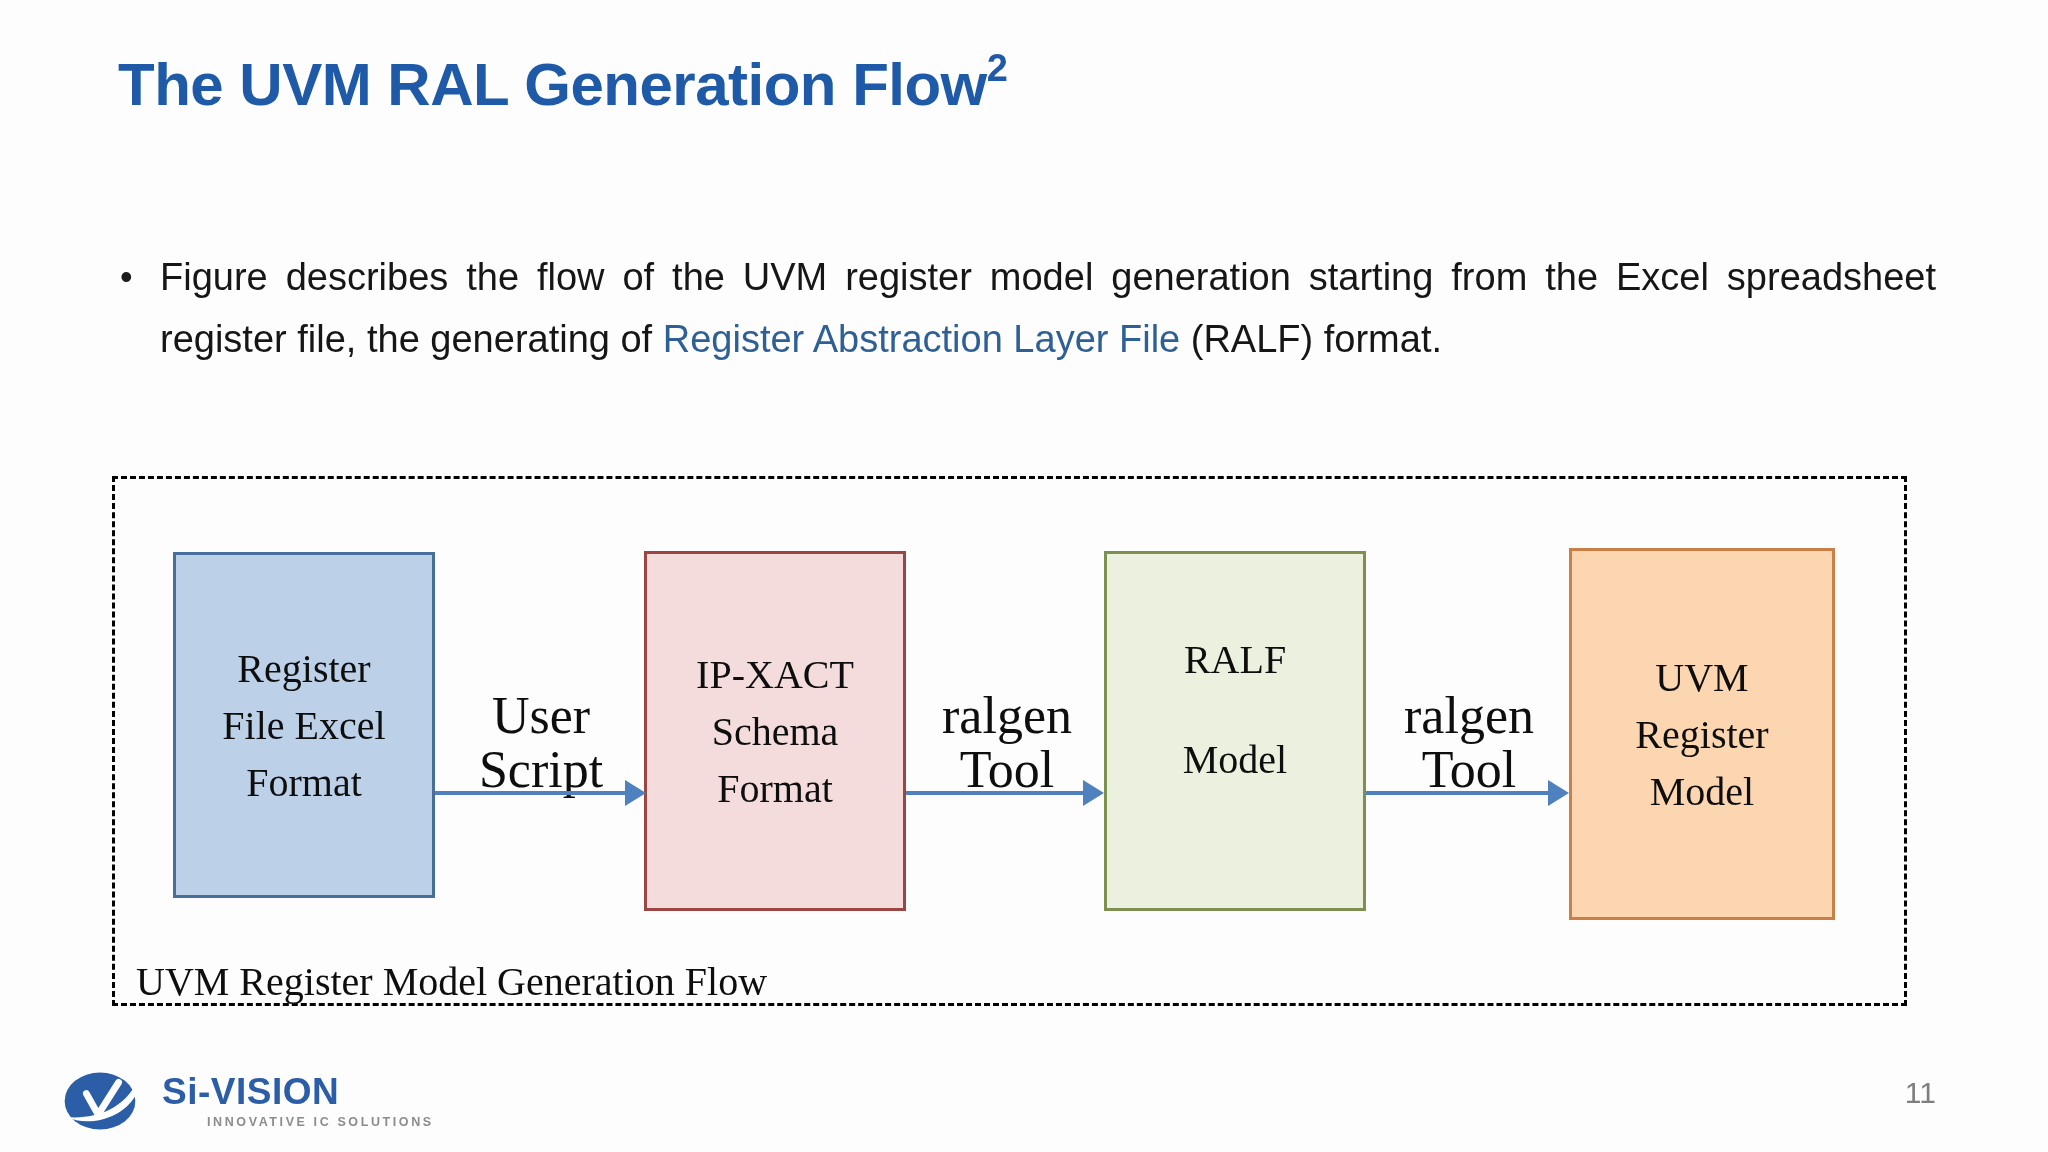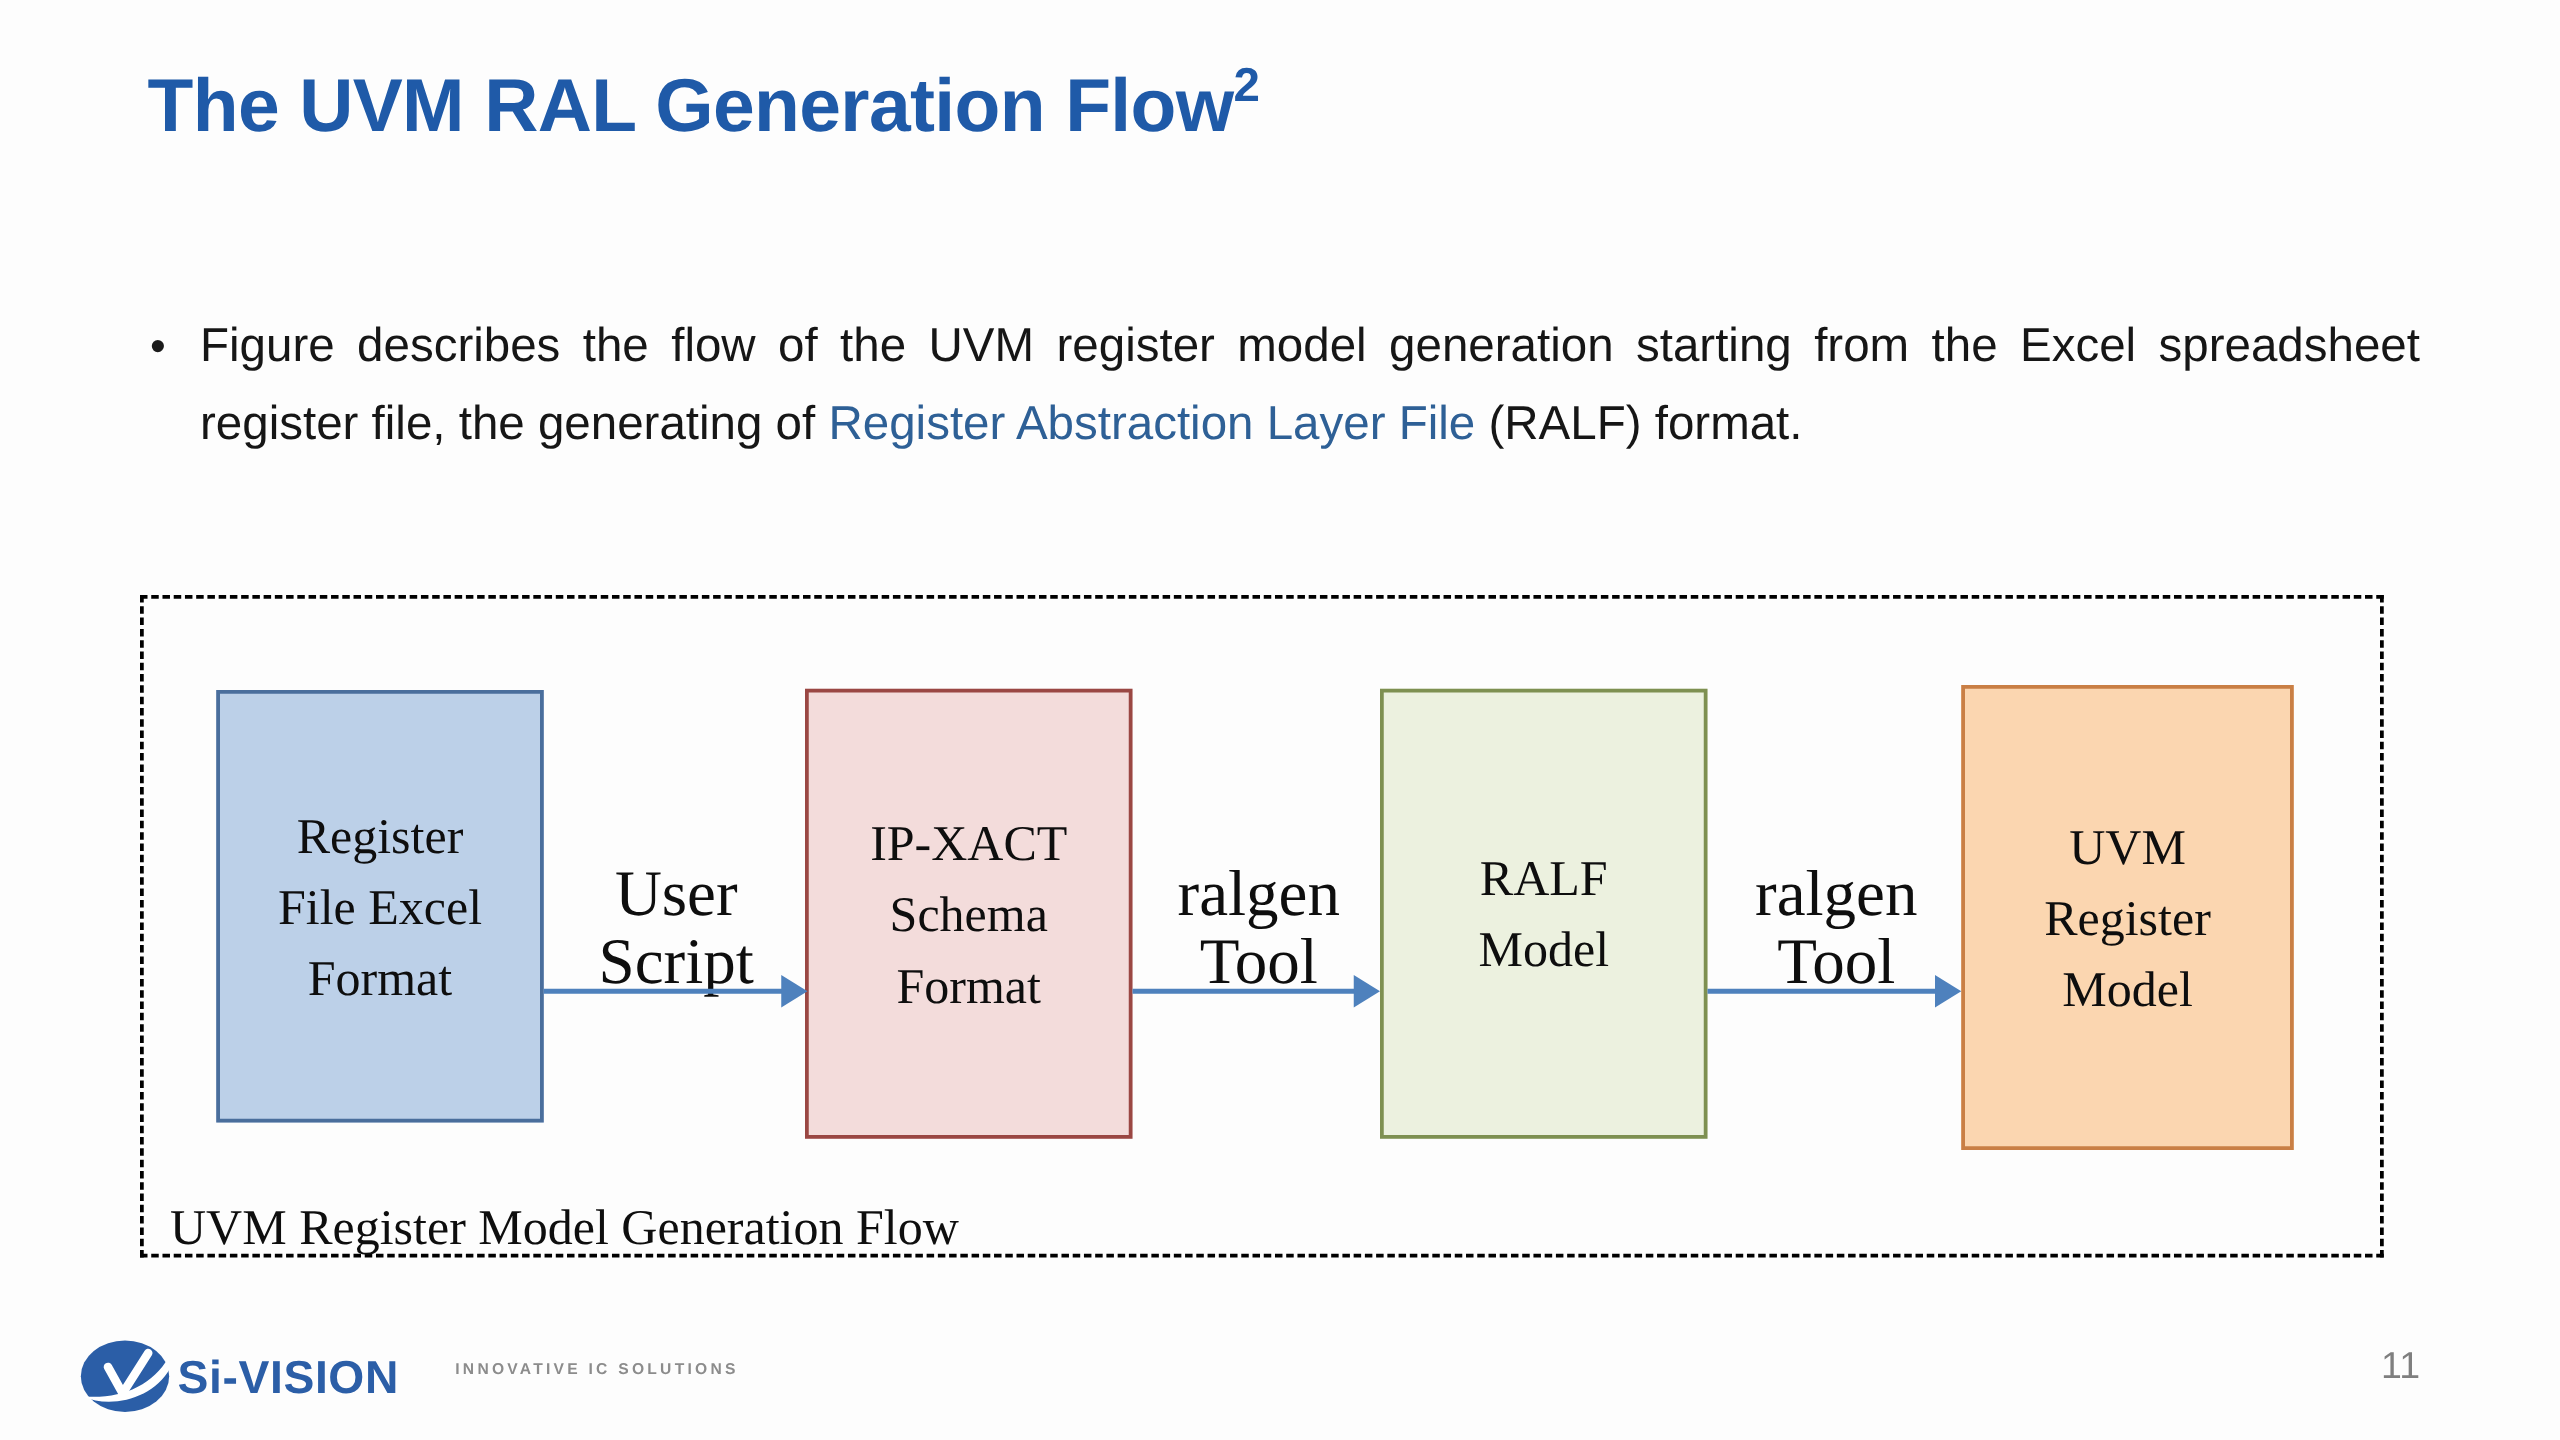--- a/index.html
+++ b/index.html
@@ -32,21 +32,21 @@
     border:3px dashed #000; box-sizing:border-box;
   }
   .dbox {
     position:absolute; box-sizing:border-box; border:3px solid;
     display:flex; flex-direction:column; justify-content:center; align-items:center;
     text-align:center; font-family:"Liberation Serif", serif;
     font-size:40px; line-height:57px; color:#0e0e0e;
   }
   .box-0 { left:58px;   top:73px; width:262px; height:346px; }
   .box-1 { left:529px;  top:72px; width:262px; height:360px; }
-  .box-2 { left:989px;  top:72px; width:262px; height:360px; }
+  .box-2 { left:989px;  top:72px; width:262px; height:360px;gap:43px; }
   .box-3 { left:1454px; top:69px; width:266px; height:372px; }
 
   .arrow-line { position:absolute; top:312px; height:4px; background:var(--c-arrow); }
   .line-0 { left:320px;  width:192px; }
   .line-1 { left:791px;  width:179px; }
   .line-2 { left:1251px; width:184px; }
   .arrow-head {
     position:absolute; top:301px; width:0; height:0;
     border-top:13px solid transparent; border-bottom:13px solid transparent;
     border-left:21px solid var(--c-arrow);
@@ -65,21 +65,21 @@
 
   .caption {
     position:absolute; left:21px; bottom:0px; line-height:1.05;
     font-family:"Liberation Serif", serif; font-size:40px; color:#0e0e0e;
     white-space:nowrap;
   }
 
   
   .footer-logo { position:absolute; left:62px; top:1070px; display:flex; align-items:center; }
   .logo-emblem { width:76px; height:62px; flex:none; }
-  .logo-textcol { margin-left:4px; display:flex; }
+  .logo-textcol { margin-left:24px; display:flex; flex-direction:column; }
   .logo-wordmark { color:var(--c-logo); font-weight:700; font-size:37px; line-height:1; letter-spacing:0.5px; }
   .logo-tagline { margin-top:5px; font-size:12.5px; font-weight:600; color:#8c8c8c; letter-spacing:2.6px;padding-left:45px; }
   .page-number { position:absolute; right:112px; top:1076px; font-size:30px; color:var(--c-page_number); }
 </style>
 </head>
 <body>
 
 <div class="slide">
 
   <div class="title">

